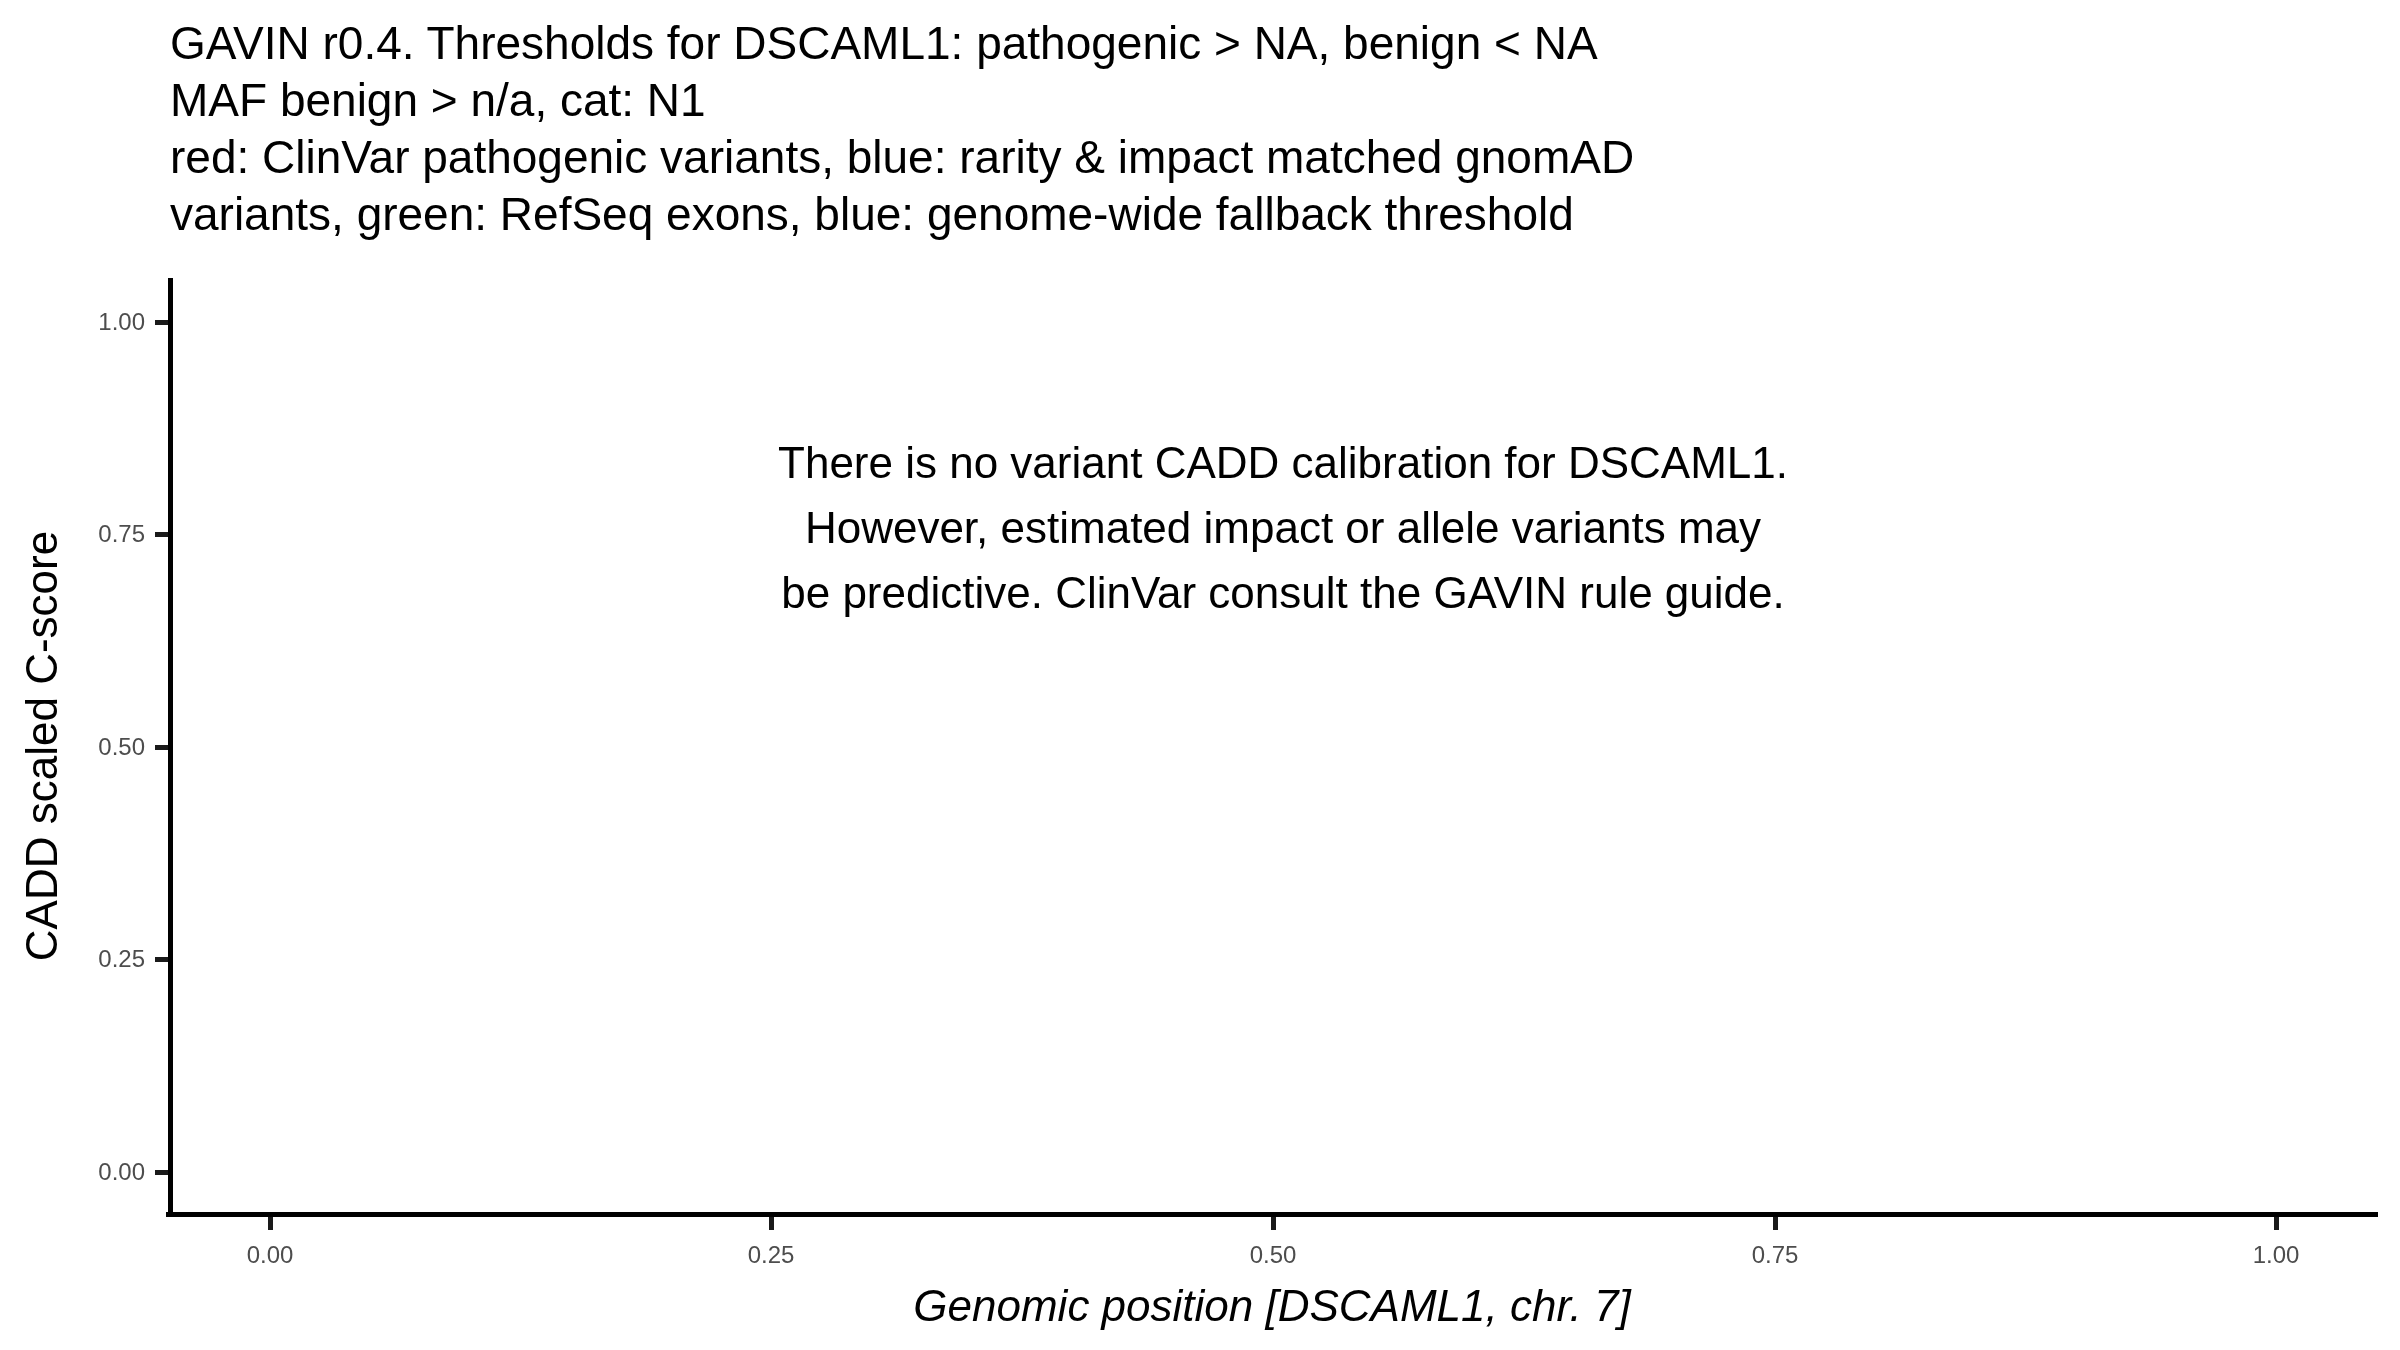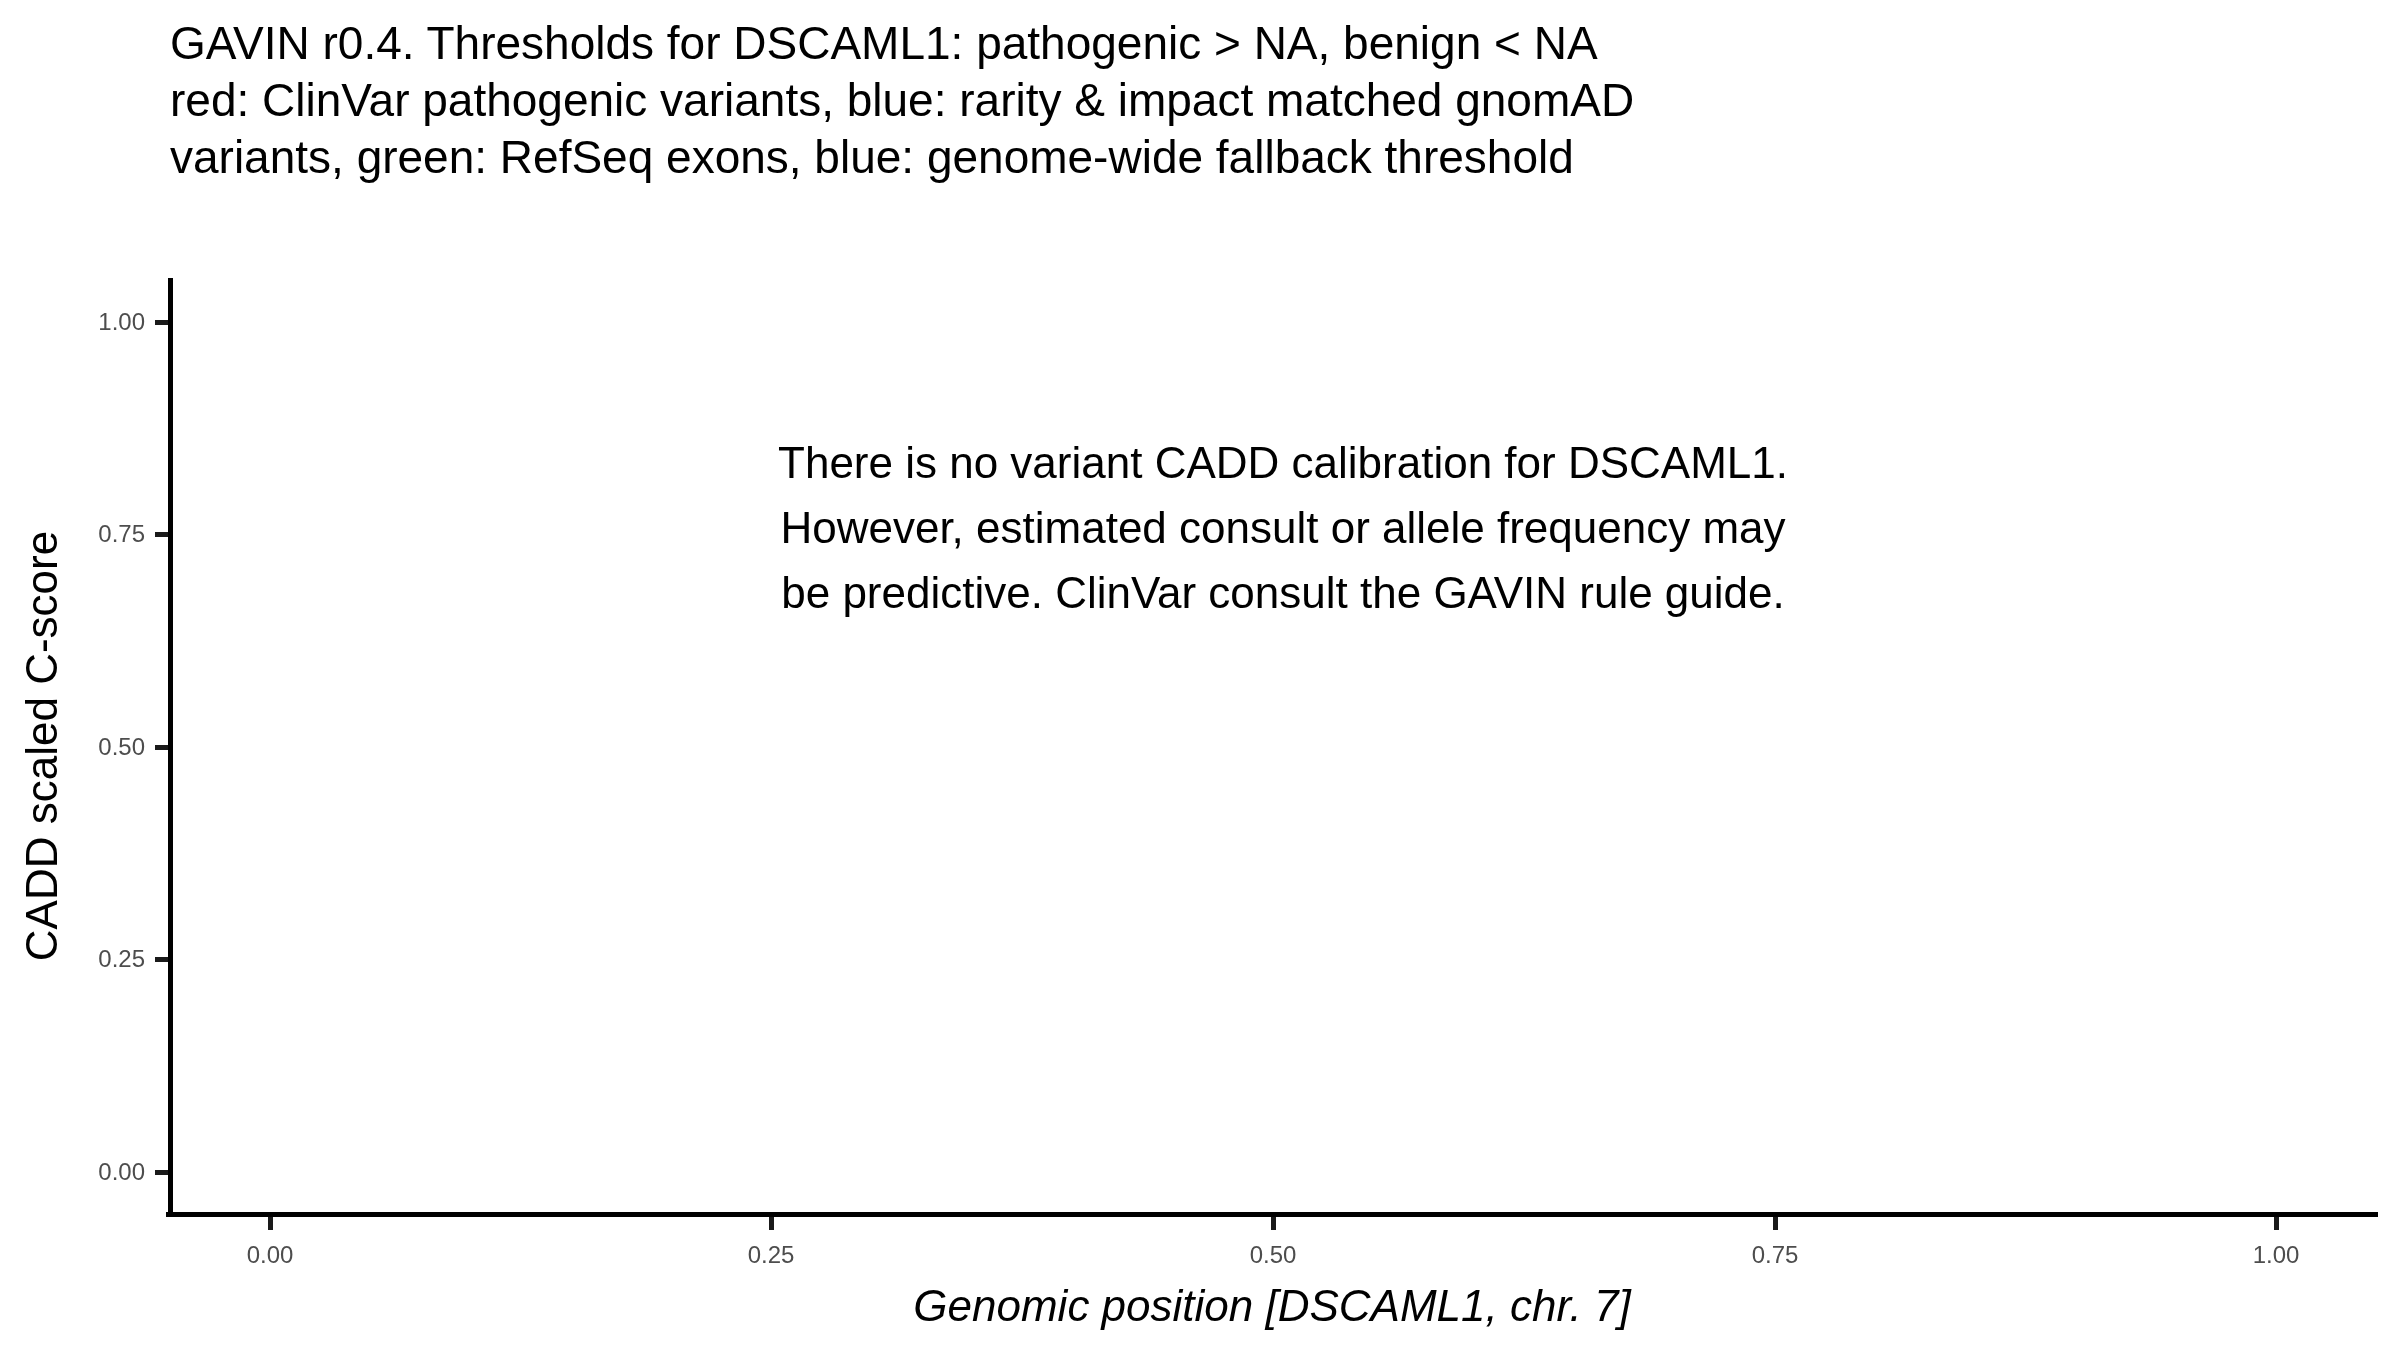--- a/index.html
+++ b/index.html
@@ -81,20 +81,21 @@
     white-space: nowrap;
   }
 </style>
 </head>
 <body>
 
 <div class="figure">
 
   <div class="title-block">
     <div>GAVIN r0.4. Thresholds for DSCAML1: pathogenic &gt; NA, benign &lt; NA</div>
+    <div>MAF benign &gt; n/a, cat: N1</div>
     <div>red: ClinVar pathogenic variants, blue: rarity &amp; impact matched gnomAD</div>
     <div>variants, green: RefSeq exons, blue: genome-wide fallback threshold</div>
   </div>
 
   <div class="axis-line y"></div>
   <div class="axis-line x"></div>
 
   <div class="tick y" style="top: 320px;"></div>
   <div class="tick y" style="top: 532px;"></div>
   <div class="tick y" style="top: 745px;"></div>
@@ -117,17 +118,17 @@
   <div class="tick-label x" style="left: 691px;">0.25</div>
   <div class="tick-label x" style="left: 1193px;">0.50</div>
   <div class="tick-label x" style="left: 1695px;">0.75</div>
   <div class="tick-label x" style="left: 2196px;">1.00</div>
 
   <div class="x-axis-title">Genomic position [DSCAML1, chr. 7]</div>
   <div class="y-axis-title">CADD scaled C-score</div>
 
   <div class="annotation">
     <div>There is no variant CADD calibration for DSCAML1.</div>
-    <div>However, estimated consult or allele frequency may</div>
+    <div>However, estimated impact or allele variants may</div>
     <div>be predictive. ClinVar consult the GAVIN rule guide.</div>
   </div>
 
 </div>
 
 </body></html>

